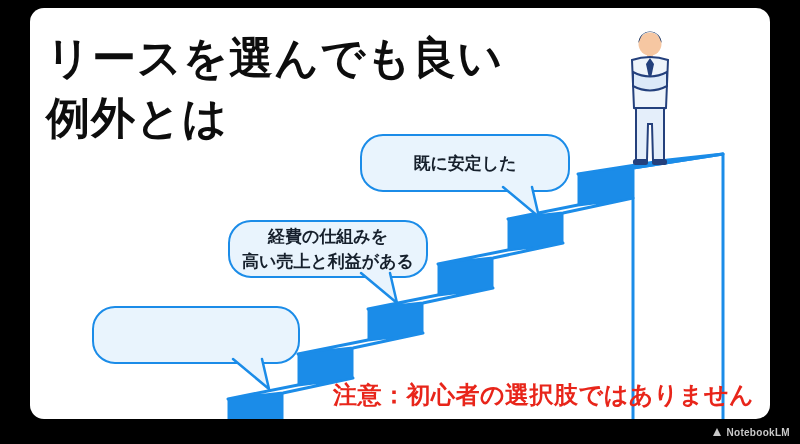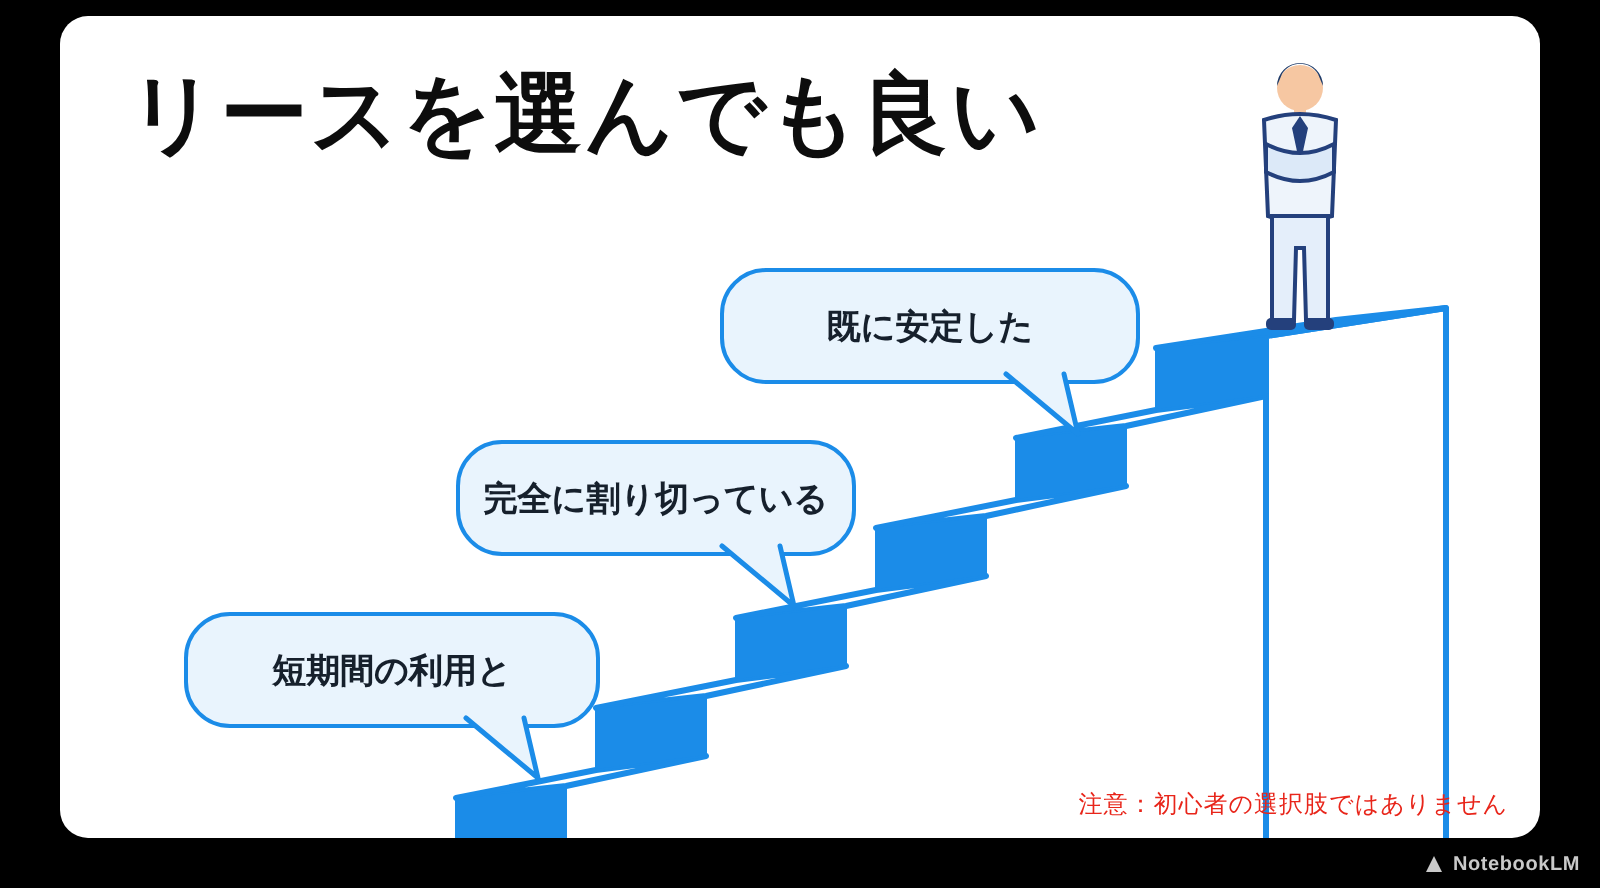--- a/index.html
+++ b/index.html
@@ -20,38 +20,37 @@
     position:absolute;left:30px;top:8px;width:740px;height:411px;
     background:var(--slide);border-radius:14px;overflow:hidden;
   }
   .stairs-svg{position:absolute;left:0;top:0;}
   .stair-face{fill:#ffffff;stroke:var(--accent);stroke-width:3;stroke-linejoin:round;}
   .stair-riser{fill:var(--accent);stroke:var(--accent);stroke-width:1;stroke-linejoin:round;}
   .page-title{
     position:absolute;left:16px;top:20px;
     font-size:44px;font-weight:900;line-height:1.36;color:var(--title);
     letter-spacing:1px;
-    margin-left:18px;
   }
   .bubble{
     position:absolute;
     background:var(--bubble-fill);
     border:2.5px solid var(--accent);
     border-radius:23px;
     display:flex;flex-direction:column;justify-content:center;align-items:center;
     font-size:17px;font-weight:bold;color:#16202c;line-height:25px;text-align:center;
   }
   .bubble-1{left:62px;top:298px;width:208px;height:58px;}
   .bubble-2{left:198px;top:212px;width:200px;height:58px;}
   .bubble-3{left:330px;top:126px;width:210px;height:58px;}
   .tail{position:absolute;bottom:-30px;right:26px;width:42px;height:34px;overflow:visible;}
   .tail path{fill:var(--bubble-fill);stroke:var(--accent);stroke-width:2.5;stroke-linejoin:round;stroke-linecap:round;}
   .warning{
     position:absolute;right:16px;bottom:8px;
-    font-size:12px;font-weight:400;color:var(--warning);letter-spacing:0.5px;
+    font-size:24px;font-weight:700;color:var(--warning);letter-spacing:0.5px;
   }
   .watermark{
     position:absolute;right:10px;bottom:6px;
     display:flex;align-items:flex-start;gap:4px;
     color:#c9c9c9;font-size:10px;font-weight:600;letter-spacing:0.3px;
   }
 </style>
 </head>
 <body>
 
@@ -86,31 +85,32 @@
         <path d="M30,30 l4,6 l-3,14 l-2,0 l-3,-14 z" fill="#24407c"></path>
         <path d="M13,44 Q30,53 47,44 L47,58 Q30,67 13,58 Z" fill="#dce9f8" stroke="#24407c" stroke-width="2"></path>
         <path d="M16,80 L44,80 L44,132 L33,132 L32,96 L28,96 L27,132 L16,132 Z" fill="#e4eefa" stroke="#24407c" stroke-width="2"></path>
         <rect x="13" y="131" width="15" height="6" rx="2.5" fill="#24407c"></rect>
         <rect x="32" y="131" width="15" height="6" rx="2.5" fill="#24407c"></rect>
       </g>
     </svg>
 
     <div class="page-title">
       <div>リースを選んでも良い</div>
+      <div>例外とは</div>
     </div>
 
     <div class="bubble bubble-1">
-      <span>短期間の利用と</span>
       <svg class="tail" viewBox="0 0 42 34">
         <path d="M32,1 L39,31 L3,1"></path>
       </svg>
     </div>
 
     <div class="bubble bubble-2">
-      <span>完全に割り切っている</span>
+      <span>経費の仕組みを</span>
+      <span>高い売上と利益がある</span>
       <svg class="tail" viewBox="0 0 42 34">
         <path d="M32,1 L39,31 L3,1"></path>
       </svg>
     </div>
 
     <div class="bubble bubble-3">
       <span>既に安定した</span>
       <svg class="tail" viewBox="0 0 42 34">
         <path d="M32,1 L39,31 L3,1"></path>
       </svg>

